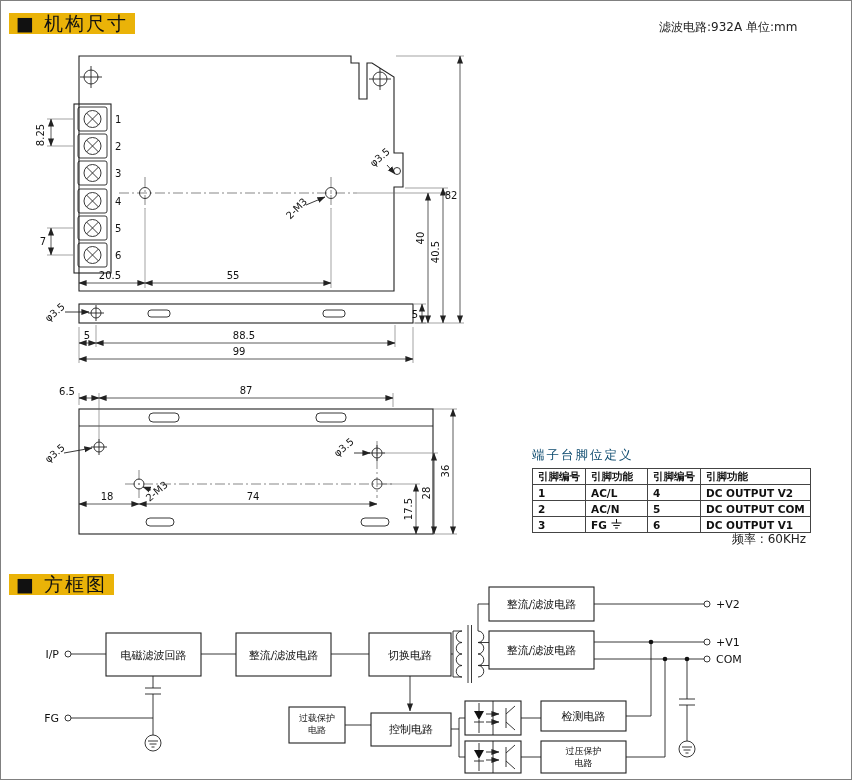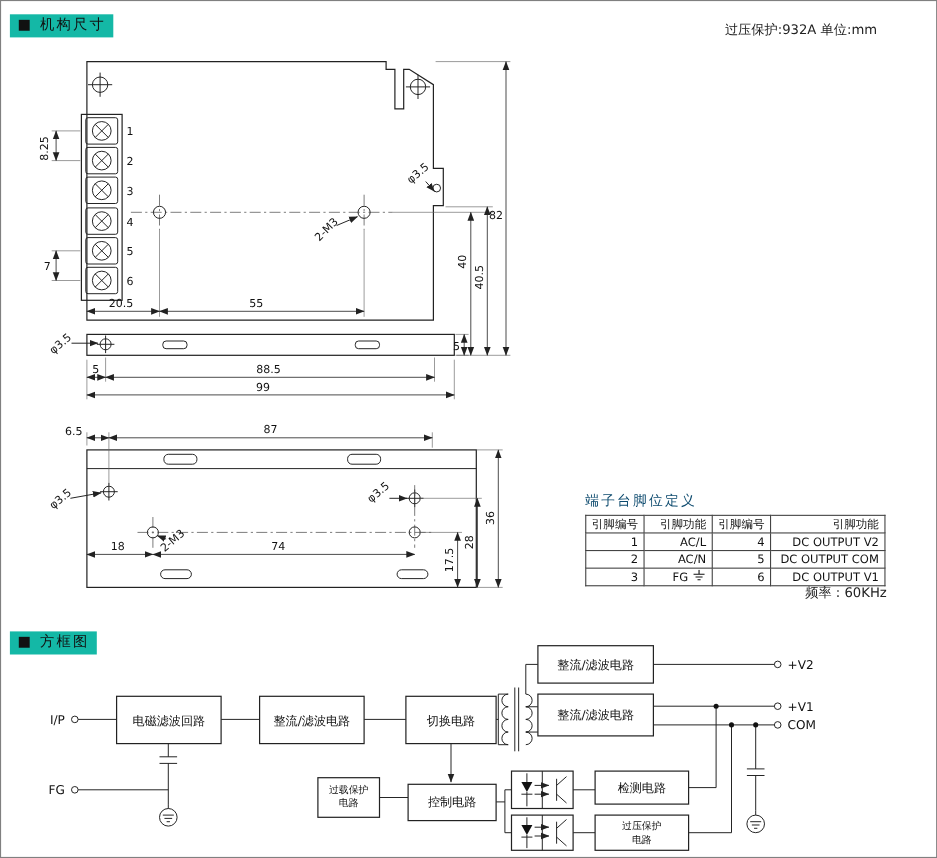--- a/index.html
+++ b/index.html
@@ -1,19 +1,19 @@
 <!DOCTYPE html>
 <html><head>
 <meta charset="utf-8">
 <style>
   *{margin:0;padding:0;box-sizing:border-box}
   html,body{width:852px;height:780px;background:#fff}
   body{font-family:"DejaVu Sans","Liberation Sans",sans-serif;position:relative}
   .page{position:absolute;inset:0;border:1px solid #808080;background:#fff;overflow:hidden}
-  .sec-title{position:absolute;background:#14b8a6;color:#111;font-size:13px;line-height:18px;padding:1px 7px 2px;letter-spacing:2px;white-space:nowrap}
+  .sec-title{position:absolute;background:#eab308;color:#111;font-size:19px;line-height:18px;padding:1px 7px 2px;letter-spacing:2px;white-space:nowrap}
   #t1{left:8px;top:12px}
   #t2{left:8px;top:573px}
   .sec-note{position:absolute;font-size:12px;color:#222;white-space:nowrap}
   #n1{left:658px;top:18px}
   #n2{left:731px;top:530px}
   svg.art{position:absolute;left:0;top:0}
   
   .ln{stroke:#222;stroke-width:1.1;fill:none}
   .tn{stroke:#222;stroke-width:0.9;fill:none}
   .cl{stroke:#555;stroke-width:0.7;fill:none;stroke-dasharray:10 3 2 3}
@@ -23,21 +23,21 @@
   .dts{font-size:10px;fill:#111;text-anchor:start}
   .bt{font-size:11px;fill:#111;text-anchor:middle}
   .bts{font-size:9px;fill:#111;text-anchor:middle}
   .tl{font-size:11px;fill:#111}
   .blk{stroke:#222;stroke-width:1.1;fill:#fff}
   .dot{fill:#111;stroke:none}
   
   .pin-wrap{position:absolute;left:531px;top:446px}
   .pin-title{font-size:12.5px;color:#0c4a6e;letter-spacing:2px;margin-bottom:4px}
   table.pin{border-collapse:collapse}
-  table.pin th,table.pin td{border:1px solid #444;font-size:10.5px;font-weight:normal;text-align:right;padding:0 5px;height:16px;color:#111;white-space:nowrap}
+  table.pin th,table.pin td{border:1px solid #444;font-size:10.5px;font-weight:bold;text-align:left;padding:0 5px;height:16px;color:#111;white-space:nowrap}
   .gnd-ico{vertical-align:-1px}
 </style>
 </head>
 <body>
 
 <div class="page">
 
   <svg class="art" width="852" height="780" viewBox="0 0 852 780">
     <defs>
       <marker id="arr" viewBox="0 0 10 10" refX="9.5" refY="5" markerWidth="8" markerHeight="8" orient="auto-start-reverse" markerUnits="userSpaceOnUse">
@@ -275,21 +275,21 @@
         <path d="M473,749 L483,749 L478,758 Z" fill="#111"></path>
         <path class="tn" d="M473,760 H483 M478,742 V749 M478,758 V770"></path>
         <line class="tn" x1="485" y1="751" x2="498" y2="751" marker-end="url(#arr)"></line>
         <line class="tn" x1="485" y1="759" x2="498" y2="759" marker-end="url(#arr)"></line>
         <path class="tn" d="M505,746 V766 M505,752 L514,744 M505,760 L514,768"></path>
       </g>
     </g>
   </svg>
 
   <div class="sec-title" id="t1">■ 机构尺寸</div>
-  <div class="sec-note" id="n1">过压保护:932A 单位:mm</div>
+  <div class="sec-note" id="n1">滤波电路:932A 单位:mm</div>
   <div class="sec-title" id="t2">■ 方框图</div>
   <div class="sec-note" id="n2">频率 : 60KHz</div>
 
   <div class="pin-wrap">
     <div class="pin-title">端子台脚位定义</div>
     <table class="pin">
       <tbody>
           <tr>
         <th style="width:52px">引脚编号</th>
         <th style="width:62px">引脚功能</th>

